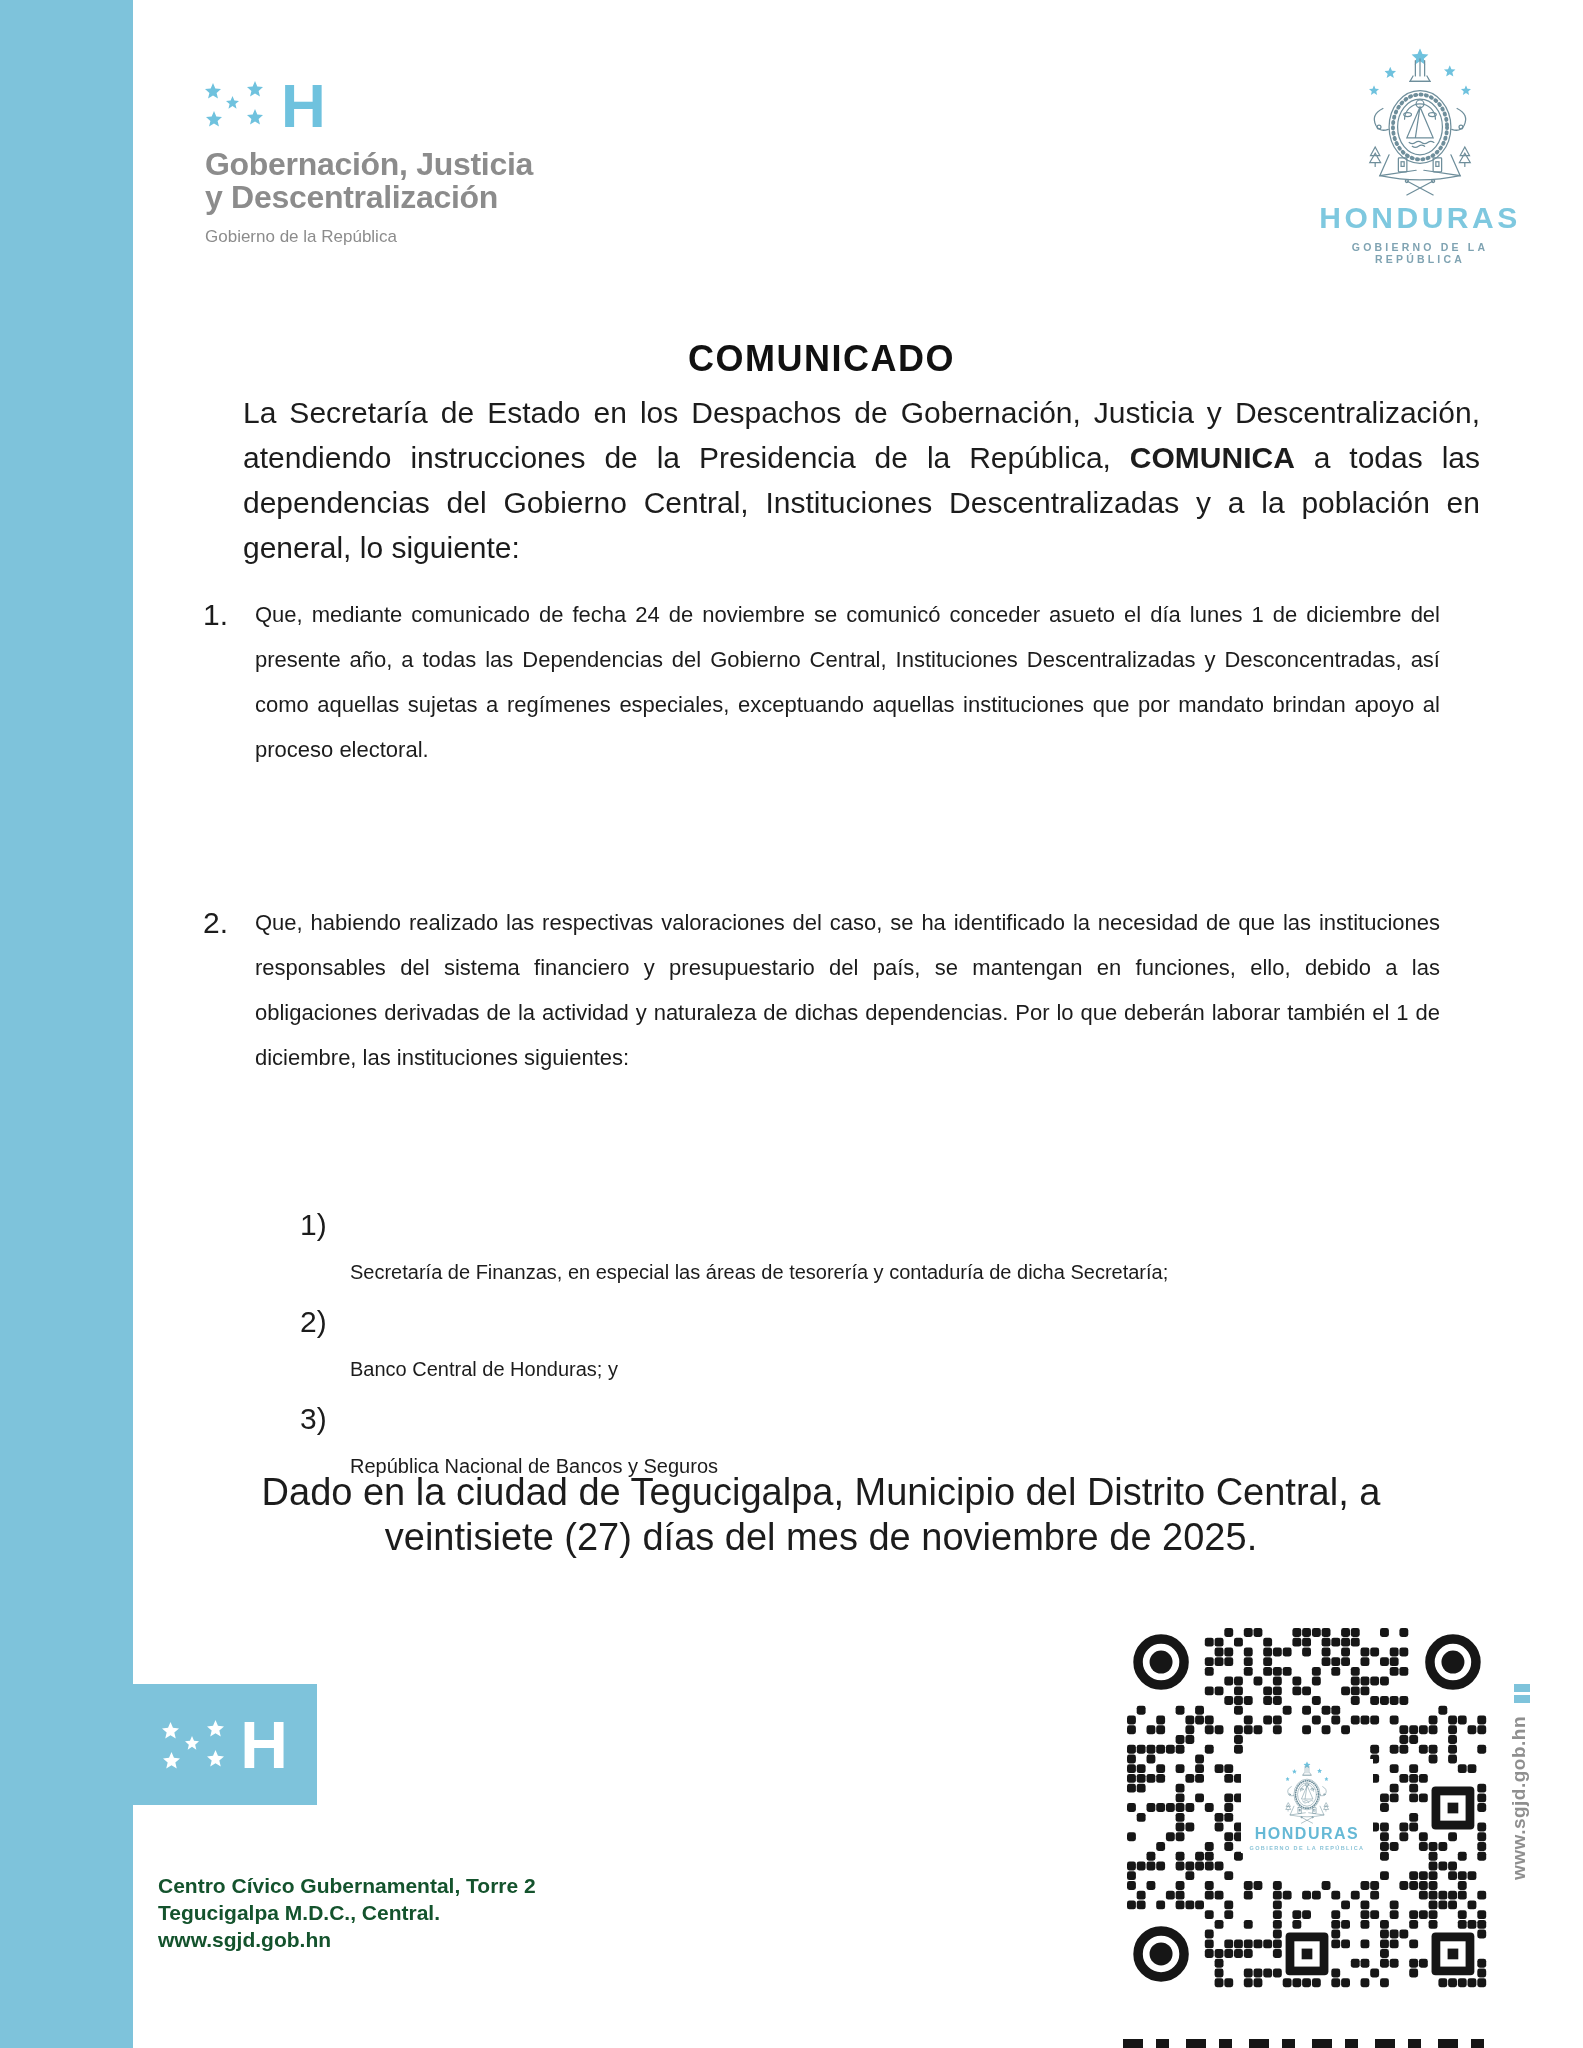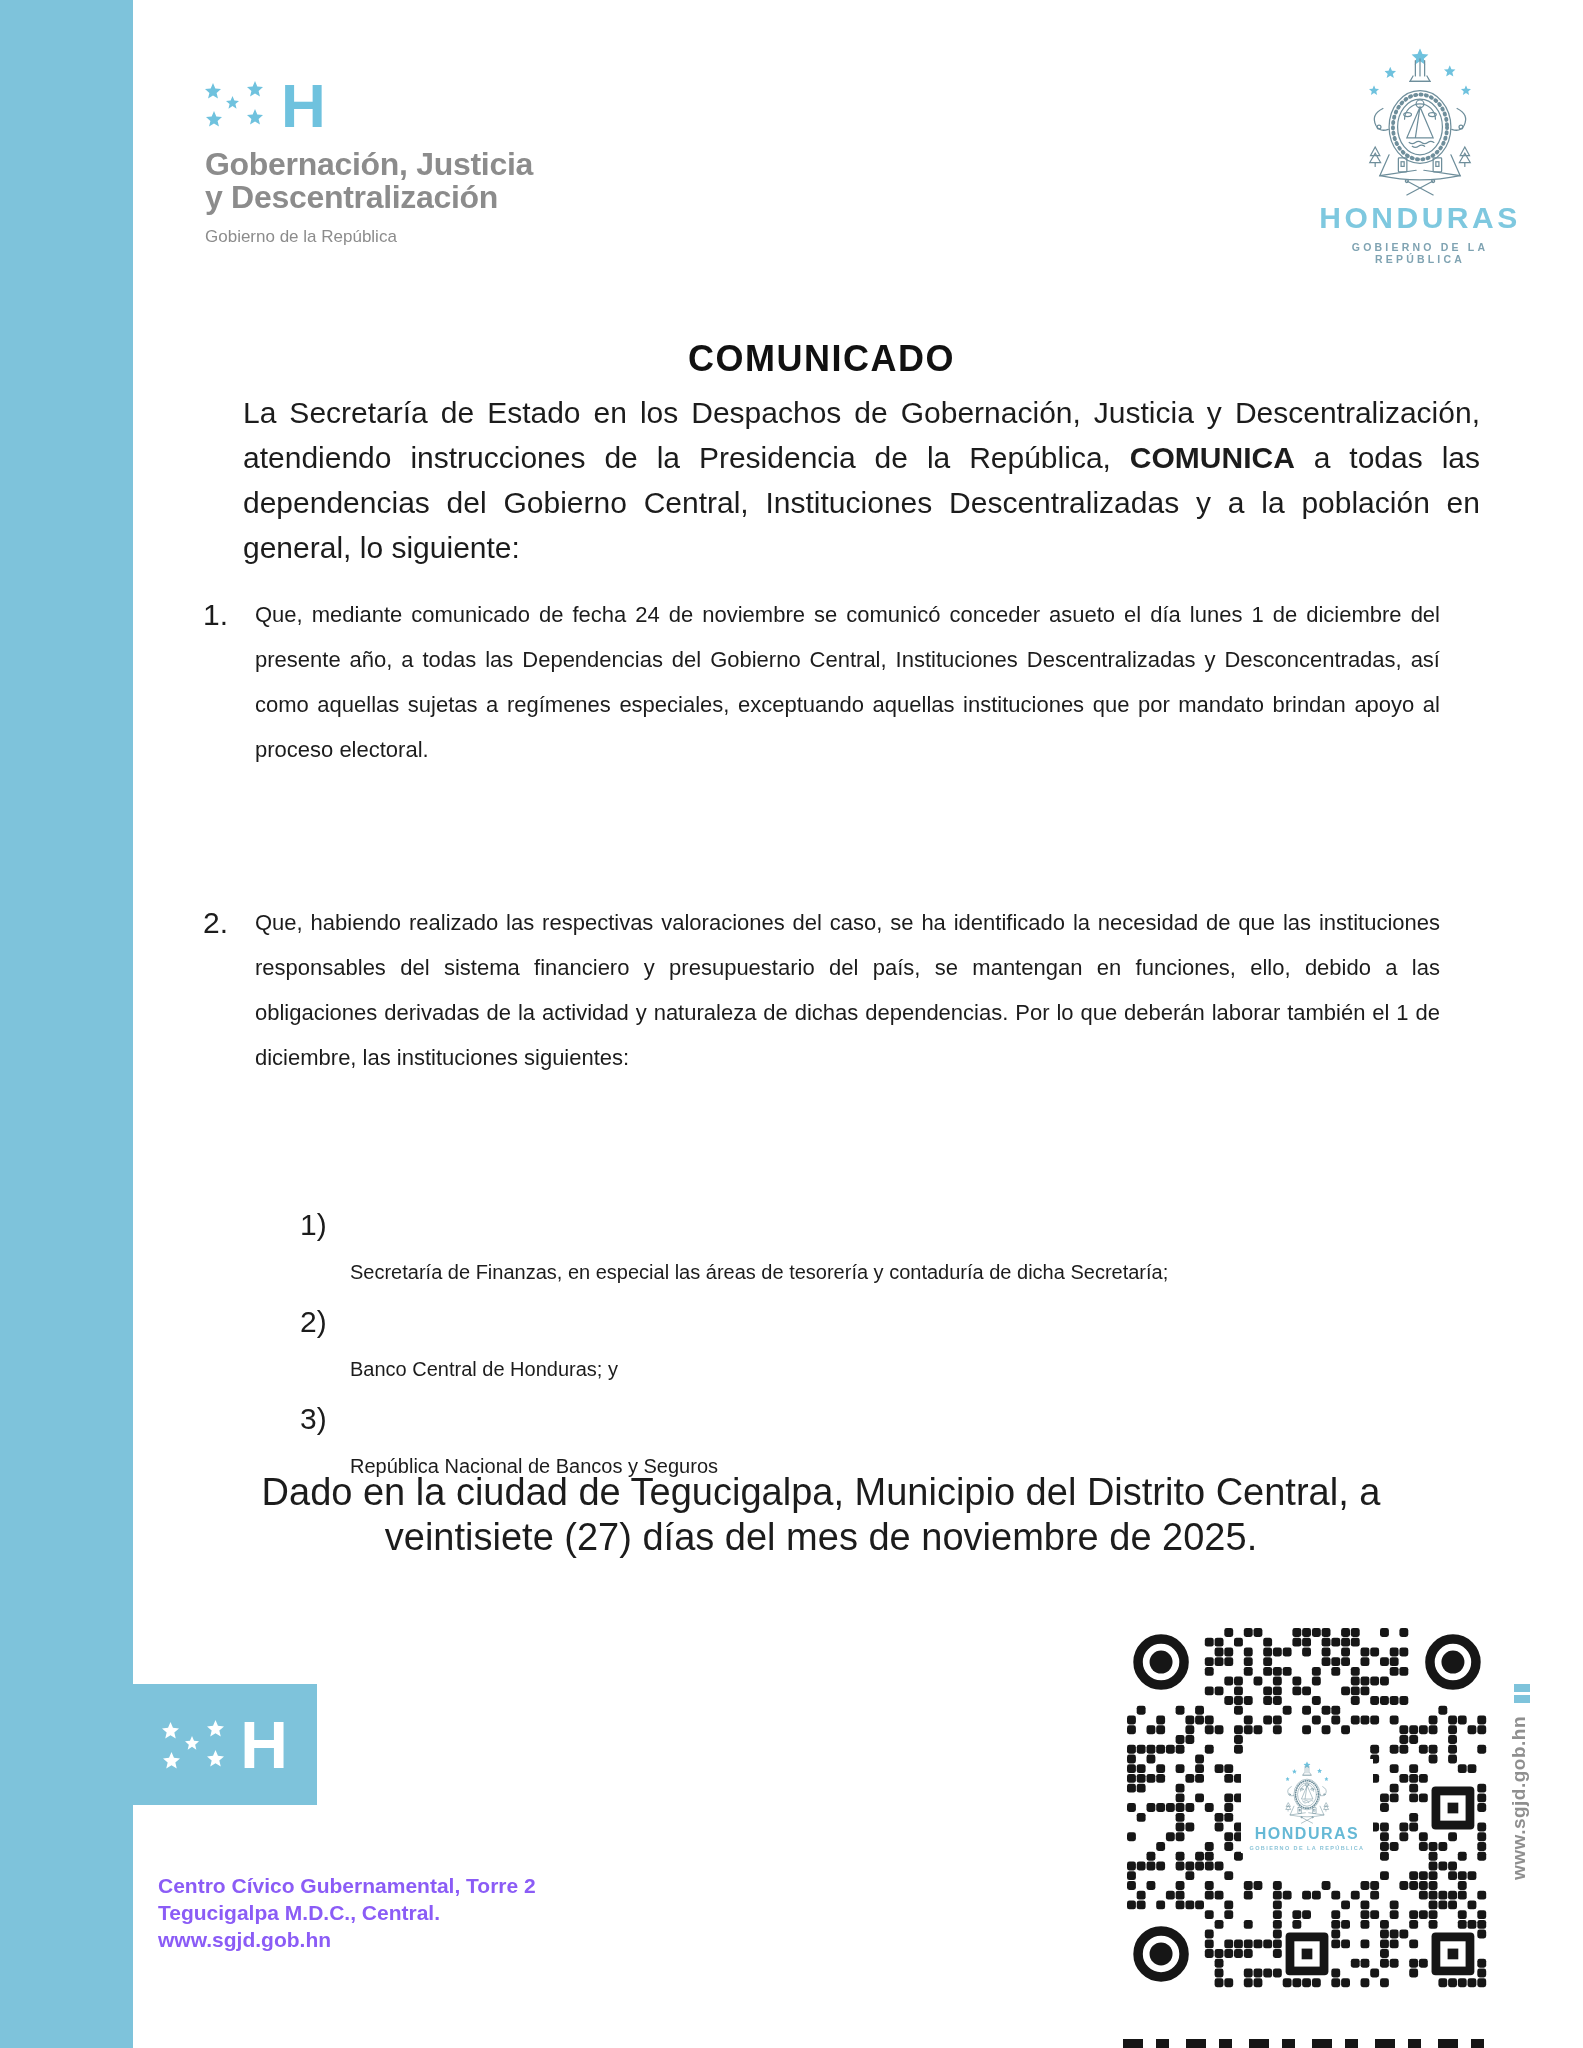--- a/index.html
+++ b/index.html
@@ -39,21 +39,21 @@
   .sub-item{display:flex;margin-bottom:4px;}
   .sub-num{flex:0 0 50px;font-size:30px;line-height:46px;}
   .sub-text{flex:1;font-size:20px;line-height:46px;margin-top:47px;}
   .closing{position:absolute;left:246px;top:1470px;width:1150px;text-align:center;
     font-size:38px;line-height:45px;}
 
   
   .footer-box{position:absolute;left:133px;top:1684px;width:184px;height:121px;background:#7ec3db;
     display:flex;align-items:center;justify-content:center;gap:12px;}
   .footer-box .h-mono{color:#ffffff;font-size:66px;line-height:54px;}
-  .address{position:absolute;left:158px;top:1872px;font-weight:bold;font-size:21px;line-height:27px;color:#8b5cf6;}
+  .address{position:absolute;left:158px;top:1872px;font-weight:bold;font-size:21px;line-height:27px;color:#14532d;}
 
   
   .qr-wrap{position:absolute;left:1127px;top:1628px;width:360px;height:364px;}
   .qr-logo{position:absolute;left:50%;top:49%;transform:translate(-50%,-50%);width:132px;text-align:center;background:#fff;padding:2px 0;}
   .qr-logo .mini-name{font-weight:bold;font-size:16px;letter-spacing:1.5px;color:#66b9d6;margin-top:-4px;}
   .qr-logo .mini-tag{font-size:5.5px;letter-spacing:1.4px;color:#8bc4d8;font-weight:bold;margin-top:2px;}
   .vt-squares{position:absolute;left:1514px;top:1684px;width:16px;}
   .vt-squares div{width:16px;height:8px;background:#7ec3db;margin-bottom:3px;}
   .vertical-url{position:absolute;left:1508px;top:1880px;transform:rotate(-90deg);transform-origin:0 0;
     white-space:nowrap;font-weight:bold;font-size:19px;letter-spacing:0.5px;color:#8f8f8f;}

